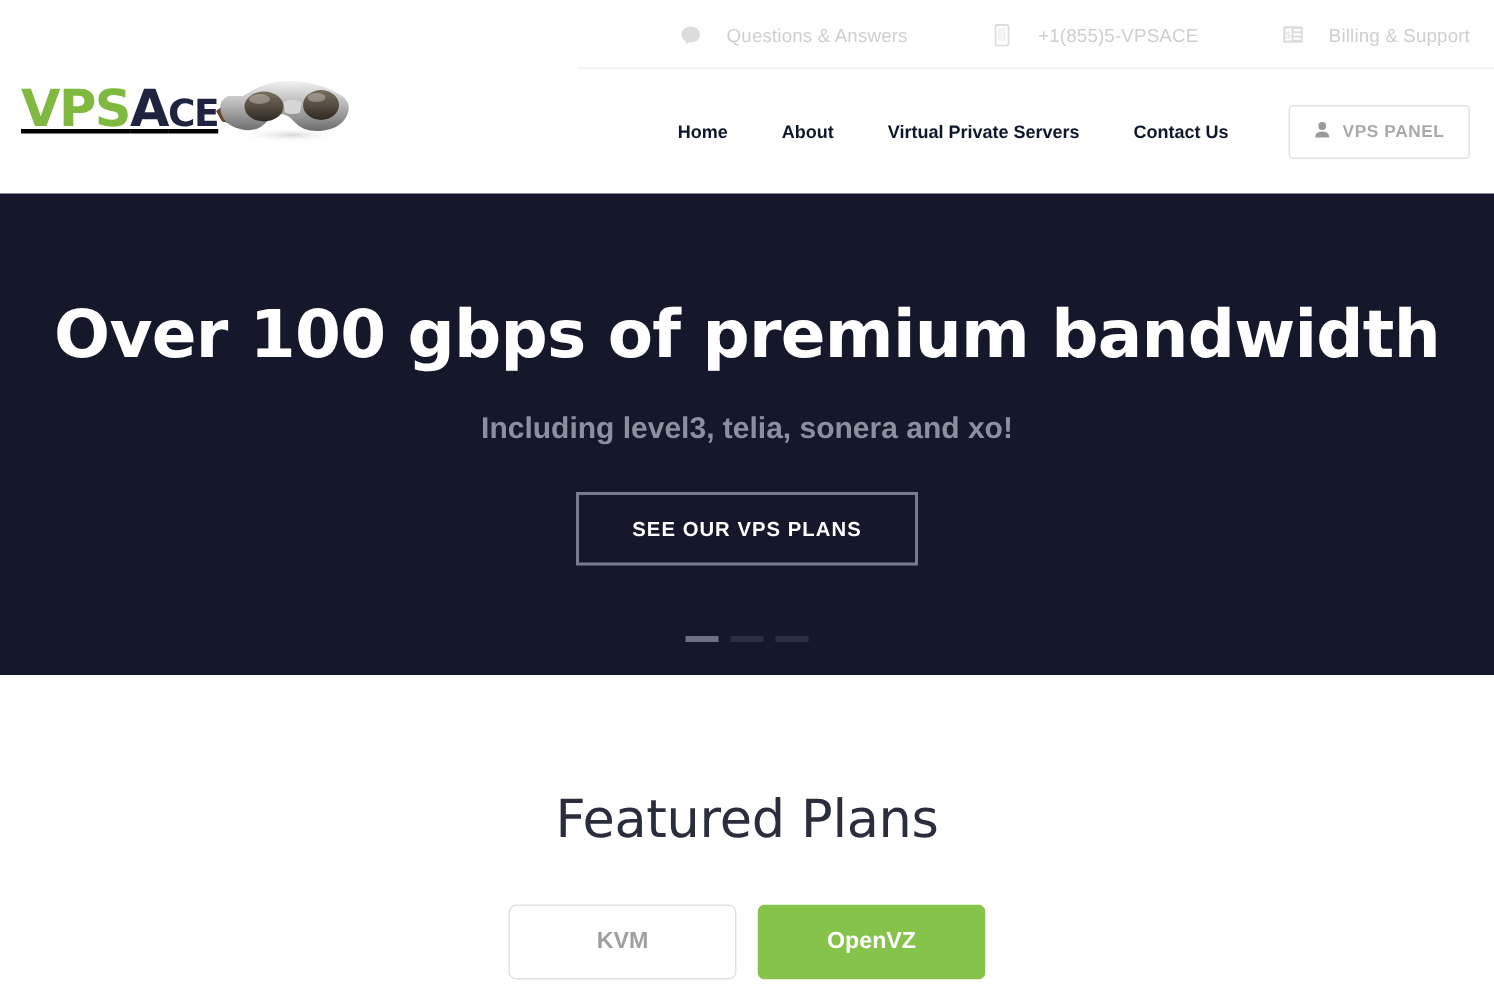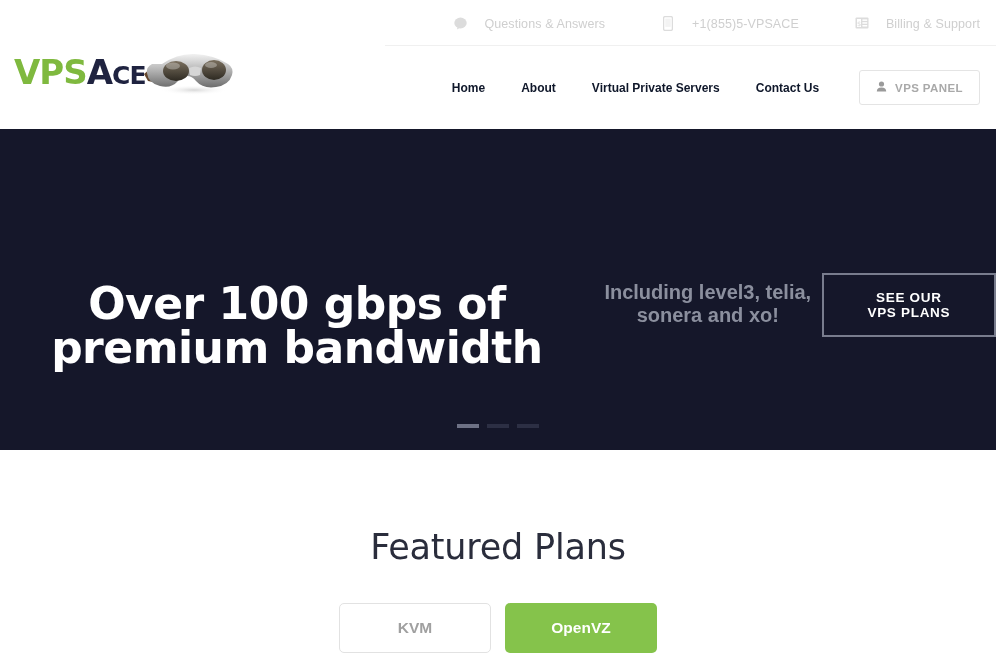--- a/index.html
+++ b/index.html
@@ -53,20 +53,21 @@
     align-items:center;
     position:relative;
     background:#fff;
   }
   .logo {
     position:absolute;
     left:14px; top:2px;
     display:flex;
     align-items:center;
     cursor:pointer;
+    text-decoration:underline;
   }
   .logo-text {
     font-family:"DejaVu Sans", sans-serif;
     font-size:34px;
     font-weight:bold;
     letter-spacing:-1px;
     line-height:1;
     white-space:nowrap;
   }
   .logo-vps { color:#7fb93f; }
@@ -107,21 +108,21 @@
     letter-spacing:.4px;
     cursor:pointer;
   }
 
   
   .hero {
     height:321px;
     background:#15172a;
     position:relative;
     display:flex;
-    flex-direction:row;
+    flex-direction:column;
     align-items:center;
   }
   .hero-title {
     margin-top:73px;
     color:#ffffff;
     font-family:"DejaVu Sans", sans-serif;
     font-size:44px;
     font-weight:bold;
     letter-spacing:-.5px;
     text-align:center;

